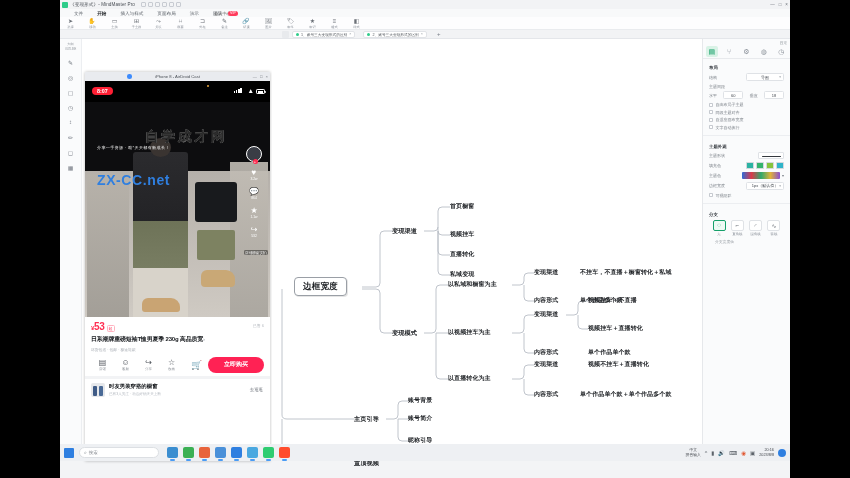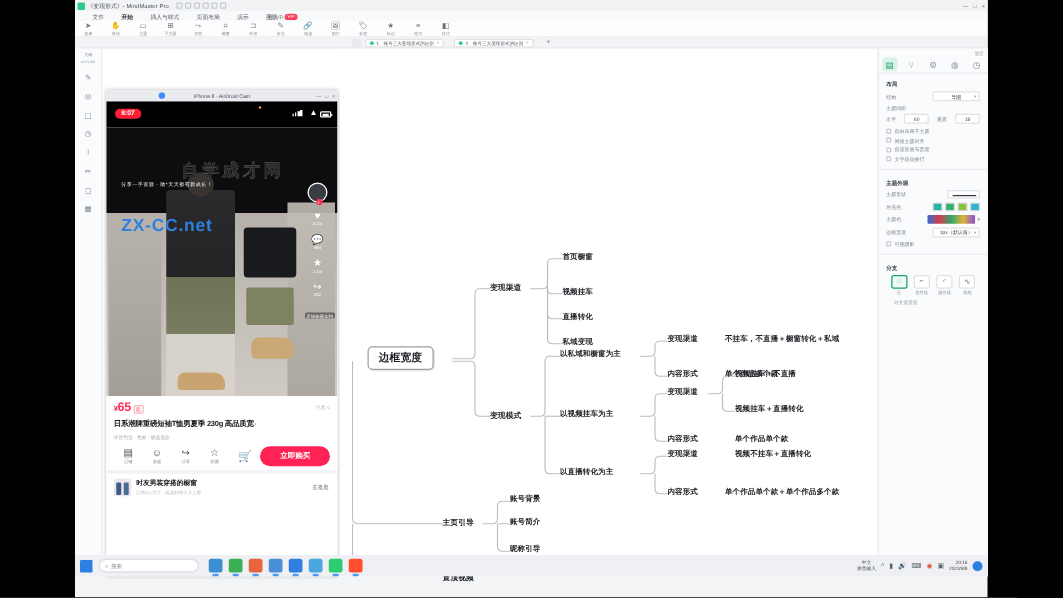--- a/index.html
+++ b/index.html
@@ -394,21 +394,21 @@
                 <div class="ph-act">
                     <span class="g">↪</span>
                     <span class="t">532</span>
                   </div>
               </div>
               <div class="ph-shoplabel">店铺橱窗实拍</div>
             </div>
 
             <div class="ph-prod">
               <div class="pp-row1">
-                <span class="pp-price"><span class="cur">¥</span><span>65</span></span>
+                <span class="pp-price"><span class="cur">¥</span><span>53</span></span>
                 <span class="pp-tag">起</span>
               </div>
               <div class="pp-sold">已售 6</div>
               <div class="pp-title"><span>日系潮牌重磅短袖T恤男夏季 230g 高品质宽</span><span class="arrow">›</span></div>
               <div class="pp-sub">坏货包送 · 包邮 · 极速退款</div>
 
               <div class="pp-bar">
                 <div class="pp-act">
                     <span class="g">▤</span>
                     <span class="t">店铺</span>

